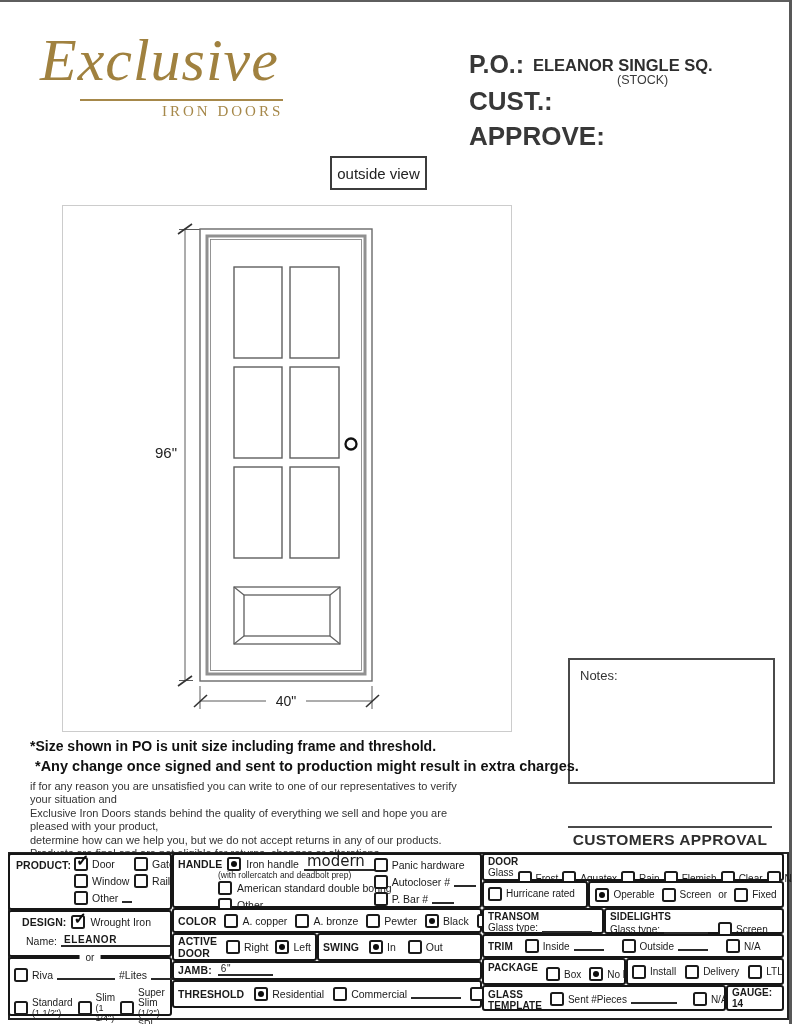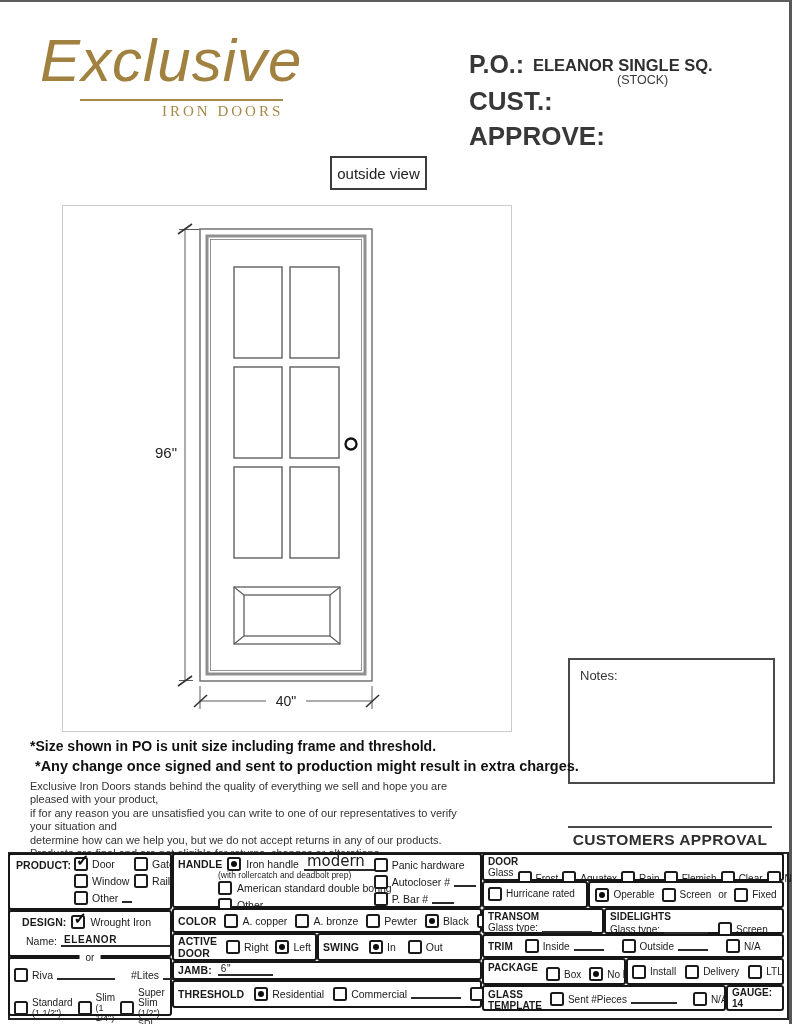--- a/index.html
+++ b/index.html
@@ -2,21 +2,21 @@
 <html><head>
 <meta charset="utf-8">
 <style>
   html,body{margin:0;padding:0;background:#fff;}
   #page{position:relative;width:792px;height:1024px;background:#fff;overflow:hidden;
         font-family:"Liberation Sans",sans-serif;color:#1c1c1c;}
   .edge-top{position:absolute;left:0;top:0;width:792px;height:2px;background:#5e5e5e;}
   .edge-right{position:absolute;right:0;top:0;width:3px;height:1024px;background:#585858;}
 
   
-  .logo-script{position:absolute;left:40px;top:26px;font-family:Liberation Sans, sans-serif;
+  .logo-script{position:absolute;left:40px;top:26px;font-family:Liberation Serif, serif;
     font-style:italic;font-size:60px;color:#a0813f;letter-spacing:1px;}
   .logo-line{position:absolute;left:80px;top:99px;width:203px;height:2px;background:#a6884a;}
   .logo-sub{position:absolute;left:162px;top:103px;font-family:"Liberation Serif",serif;
     font-size:15px;letter-spacing:3px;color:#a6884a;}
 
   
   .hdr{position:absolute;color:#383838;font-weight:bold;}
   .po-label{left:469px;top:50px;font-size:25px;}
   .po-value{left:533px;top:56px;font-size:16.5px;color:#2e2e2e;}
   .po-note{left:617px;top:73px;font-size:12.5px;font-weight:normal;color:#3a3a3a;}
@@ -128,22 +128,22 @@
     </svg>
   </div>
 
   <div class="notes-box">
     <div class="notes-label">Notes:</div>
   </div>
 
   <div class="disc-bold1">*Size shown in PO is unit size including frame and threshold.</div>
   <div class="disc-bold2">*Any change once signed and sent to production might result in extra charges.</div>
   <div class="disc-body">
+    <div>if for any reason you are unsatisfied you can write to one of our representatives to verify your situation and</div>
     <div>Exclusive Iron Doors stands behind the quality of everything we sell and hope you are pleased with your product,</div>
-    <div>if for any reason you are unsatisfied you can write to one of our representatives to verify your situation and</div>
     <div>determine how can we help you, but we do not accept returns in any of our products.</div>
     <div>Products are final and are not eligible for returns, changes or alterations.</div>
     <div>By signing you agree to our terms and conditions, delivery pdf and forms of payment.</div>
     <div>*Doors measurements do not include the gaps between jambs</div>
   </div>
 
   <div class="approval-line"></div>
   <div class="approval-label">CUSTOMERS APPROVAL</div>
 
   <div class="form-outer"></div>
@@ -184,21 +184,21 @@
       <span>Wrought Iron</span>
     </div>
     <div class="row" style="gap:4px;margin-top:6px;margin-left:12px;">
       <span>Name:</span>
       <span class="fill fill-sm" style="min-width:96px;">ELEANOR</span>
     </div>
   </div>
 
   <div class="fbox" style="left:8px;top:957px;width:164px;height:59px;">
     <span class="or-float">or</span>
-    <div class="row" style="gap:16px;margin-top:7px;">
+    <div class="row" style="gap:4px;margin-top:7px;">
         <span class="opt">
           <span class="cb empty"></span>
           <span class="opt-label">Riva</span>
           <span class="blank" style="width: 58px;"></span>
         </span>
         <span class="opt">
           <span class="opt-label">#Lites</span>
           <span class="blank" style="width: 24px;"></span>
         </span>
       </div>

